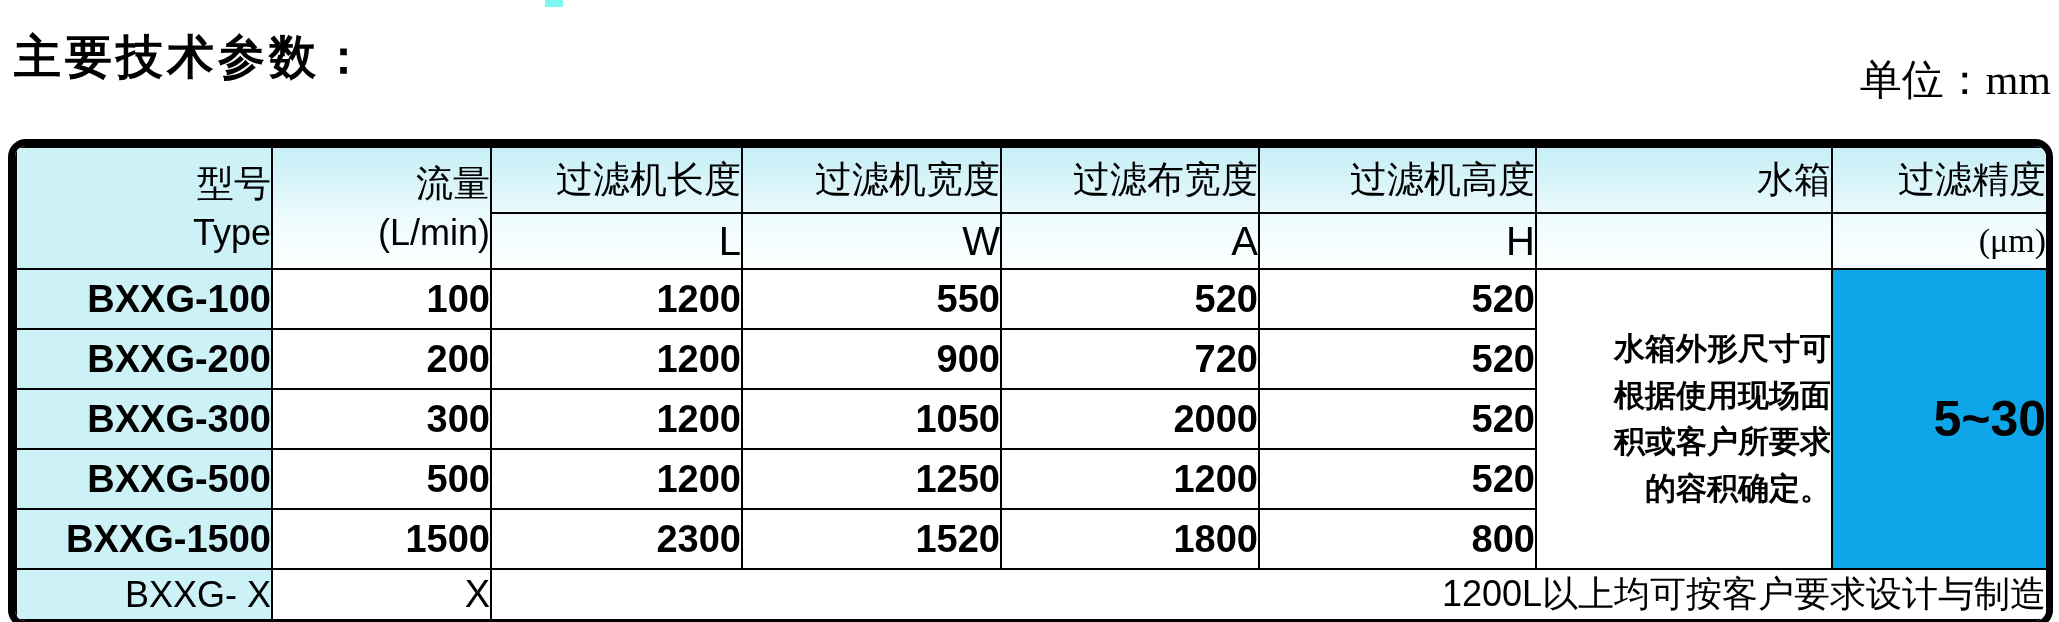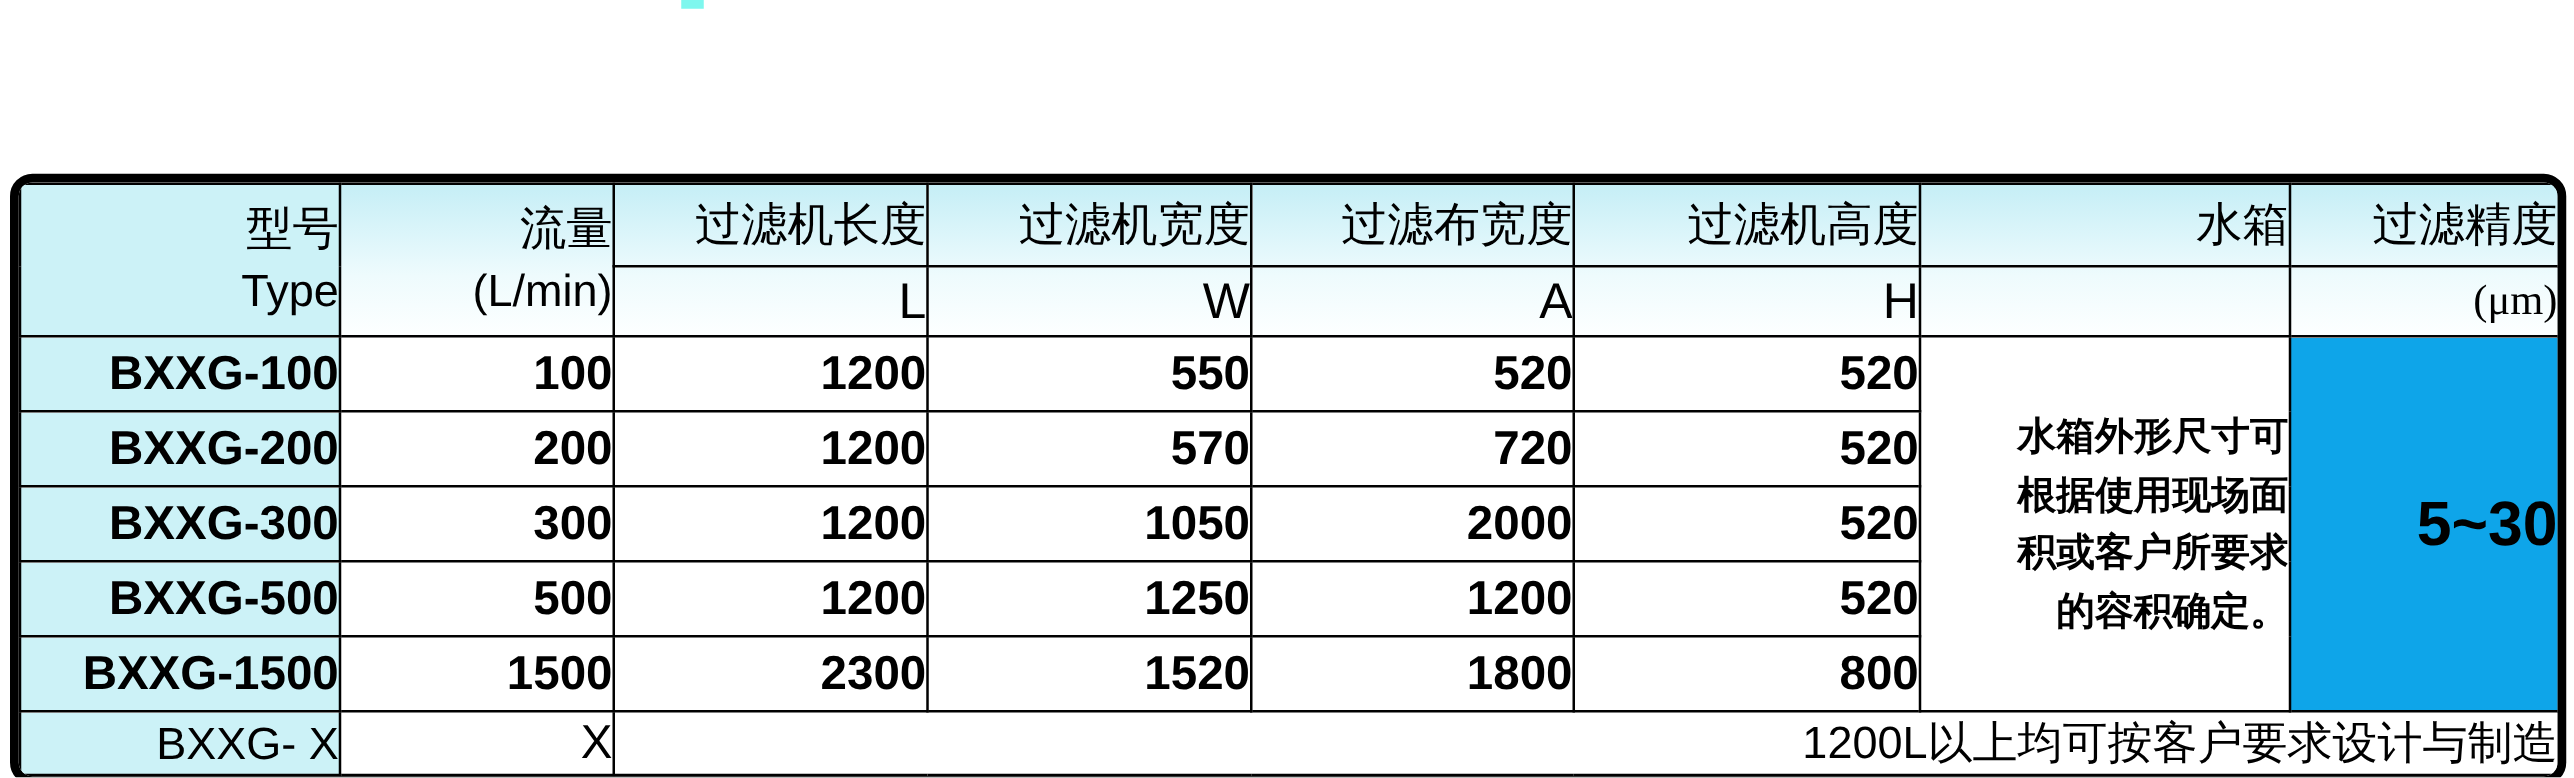--- a/index.html
+++ b/index.html
@@ -62,20 +62,22 @@
   tr.drow  { height:60px;font-weight:bold; }
   tr.lastrow { height:51px; }
 </style>
 </head>
 <body>
 
 <div class="screen">
 
   <div class="artifact"></div>
 
+  <div class="page-title">主要技术参数：</div>
+  <div class="unit-label">单位：mm</div>
 
   <div class="table-wrap">
     <table class="spec">
       <colgroup>
         <col style="width:256px">
           <col style="width:219px">
           <col style="width:251px">
         <col style="width:259px">
           <col style="width:258px">
           <col style="width:277px">
@@ -113,21 +115,21 @@
           <td rowspan="5" class="tank-note">水箱外形尺寸可
 根据使用现场面
 积或客户所要求
 的容积确定。</td>
           <td rowspan="5" class="precision">5~30</td>
         </tr>
         <tr class="drow">
           <td class="model">BXXG-200</td>
           <td class="num">200</td>
           <td class="num">1200</td>
-          <td class="num">570</td>
+          <td class="num">900</td>
           <td class="num">720</td>
           <td class="num">520</td>
         </tr>
         <tr class="drow">
           <td class="model">BXXG-300</td>
           <td class="num">300</td>
           <td class="num">1200</td>
           <td class="num">1050</td>
           <td class="num">2000</td>
           <td class="num">520</td>

